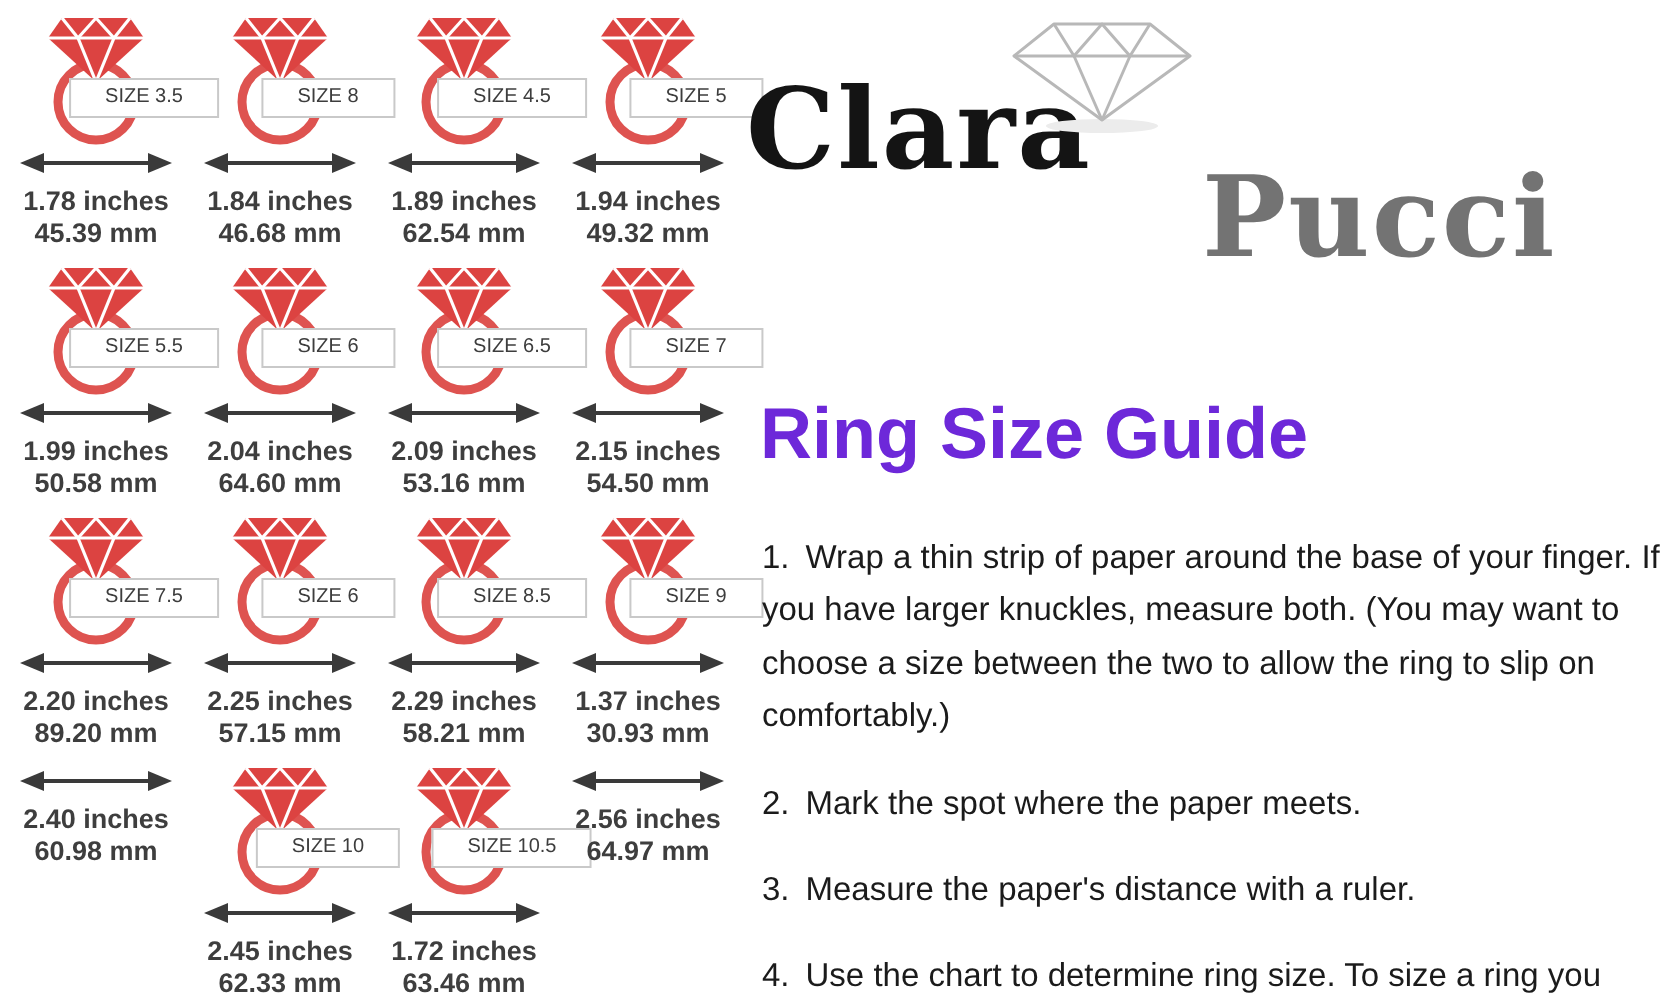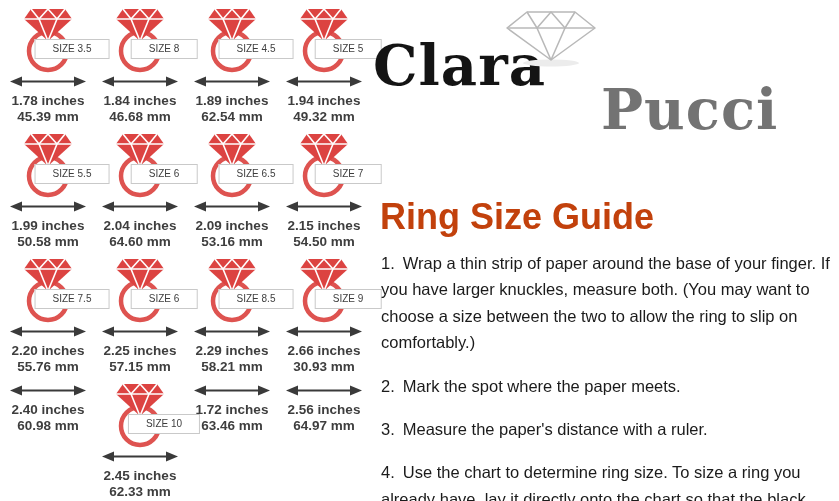--- a/index.html
+++ b/index.html
@@ -40,27 +40,27 @@
     position:absolute;left:0;top:22px;
     font-size:56px;color:#141414;letter-spacing:1px;
   }
   .logo-second{
     position:absolute;left:228px;top:22px;
     font-size:56px;color:#737373;letter-spacing:1px;margin-top:44px;
   }
   .logo-diamond{position:absolute;left:130px;top:-4px;}
   .heading{
     position:absolute;left:380px;top:196px;
-    font-size:36px;font-weight:bold;color:#c2410c;letter-spacing:0;
+    font-size:36px;font-weight:bold;color:#6d28d9;letter-spacing:0;
   }
   .steps{
     position:absolute;left:381px;top:250px;width:456px;
     font-size:16.5px;line-height:1.6;color:#1b1b1b;
   }
-  .steps p{margin:0 0 17px 0;}
+  .steps p{margin:16px 0 17px 0;}
   .stepnum{margin-right:8px;}
   .hidden-defs{position:absolute;width:0;height:0;overflow:hidden;}
 </style>
 </head>
 <body>
 
 <svg class="hidden-defs" aria-hidden="true">
   <defs>
     <symbol id="ringsym" viewBox="0 0 84 66">
       <circle cx="42" cy="44" r="19" fill="none" stroke="#DE5350" stroke-width="4.5"></circle>
@@ -220,21 +220,21 @@
         <svg width="84" height="66">
             <use href="#ringsym"></use>
           </svg>
         <span class="sizelabel">SIZE 7.5</span>
       </div>
       <svg class="arrow-svg" width="76" height="13">
           <use href="#arrowsym"></use>
         </svg>
       <div class="meas">
         <span>2.20 inches</span>
-        <span>55.76 mm</span>
+        <span>89.20 mm</span>
       </div>
     </div>
 
     <div class="cell">
       <div class="ringwrap">
         <svg width="84" height="66">
             <use href="#ringsym"></use>
           </svg>
         <span class="sizelabel">SIZE 6</span>
       </div>
@@ -267,21 +267,21 @@
       <div class="ringwrap">
         <svg width="84" height="66">
             <use href="#ringsym"></use>
           </svg>
         <span class="sizelabel">SIZE 9</span>
       </div>
       <svg class="arrow-svg" width="76" height="13">
           <use href="#arrowsym"></use>
         </svg>
       <div class="meas">
-        <span>2.66 inches</span>
+        <span>1.37 inches</span>
         <span>30.93 mm</span>
       </div>
     </div>
 
     <div class="cell">
       <svg class="arrow-svg" width="76" height="13">
           <use href="#arrowsym"></use>
         </svg>
       <div class="meas">
         <span>2.40 inches</span>
@@ -299,20 +299,26 @@
       <svg class="arrow-svg" width="76" height="13">
           <use href="#arrowsym"></use>
         </svg>
       <div class="meas">
         <span>2.45 inches</span>
         <span>62.33 mm</span>
       </div>
     </div>
 
     <div class="cell">
+      <div class="ringwrap">
+        <svg width="84" height="66">
+            <use href="#ringsym"></use>
+          </svg>
+        <span class="sizelabel">SIZE 10.5</span>
+      </div>
       <svg class="arrow-svg" width="76" height="13">
           <use href="#arrowsym"></use>
         </svg>
       <div class="meas">
         <span>1.72 inches</span>
         <span>63.46 mm</span>
       </div>
     </div>
 
     <div class="cell">

